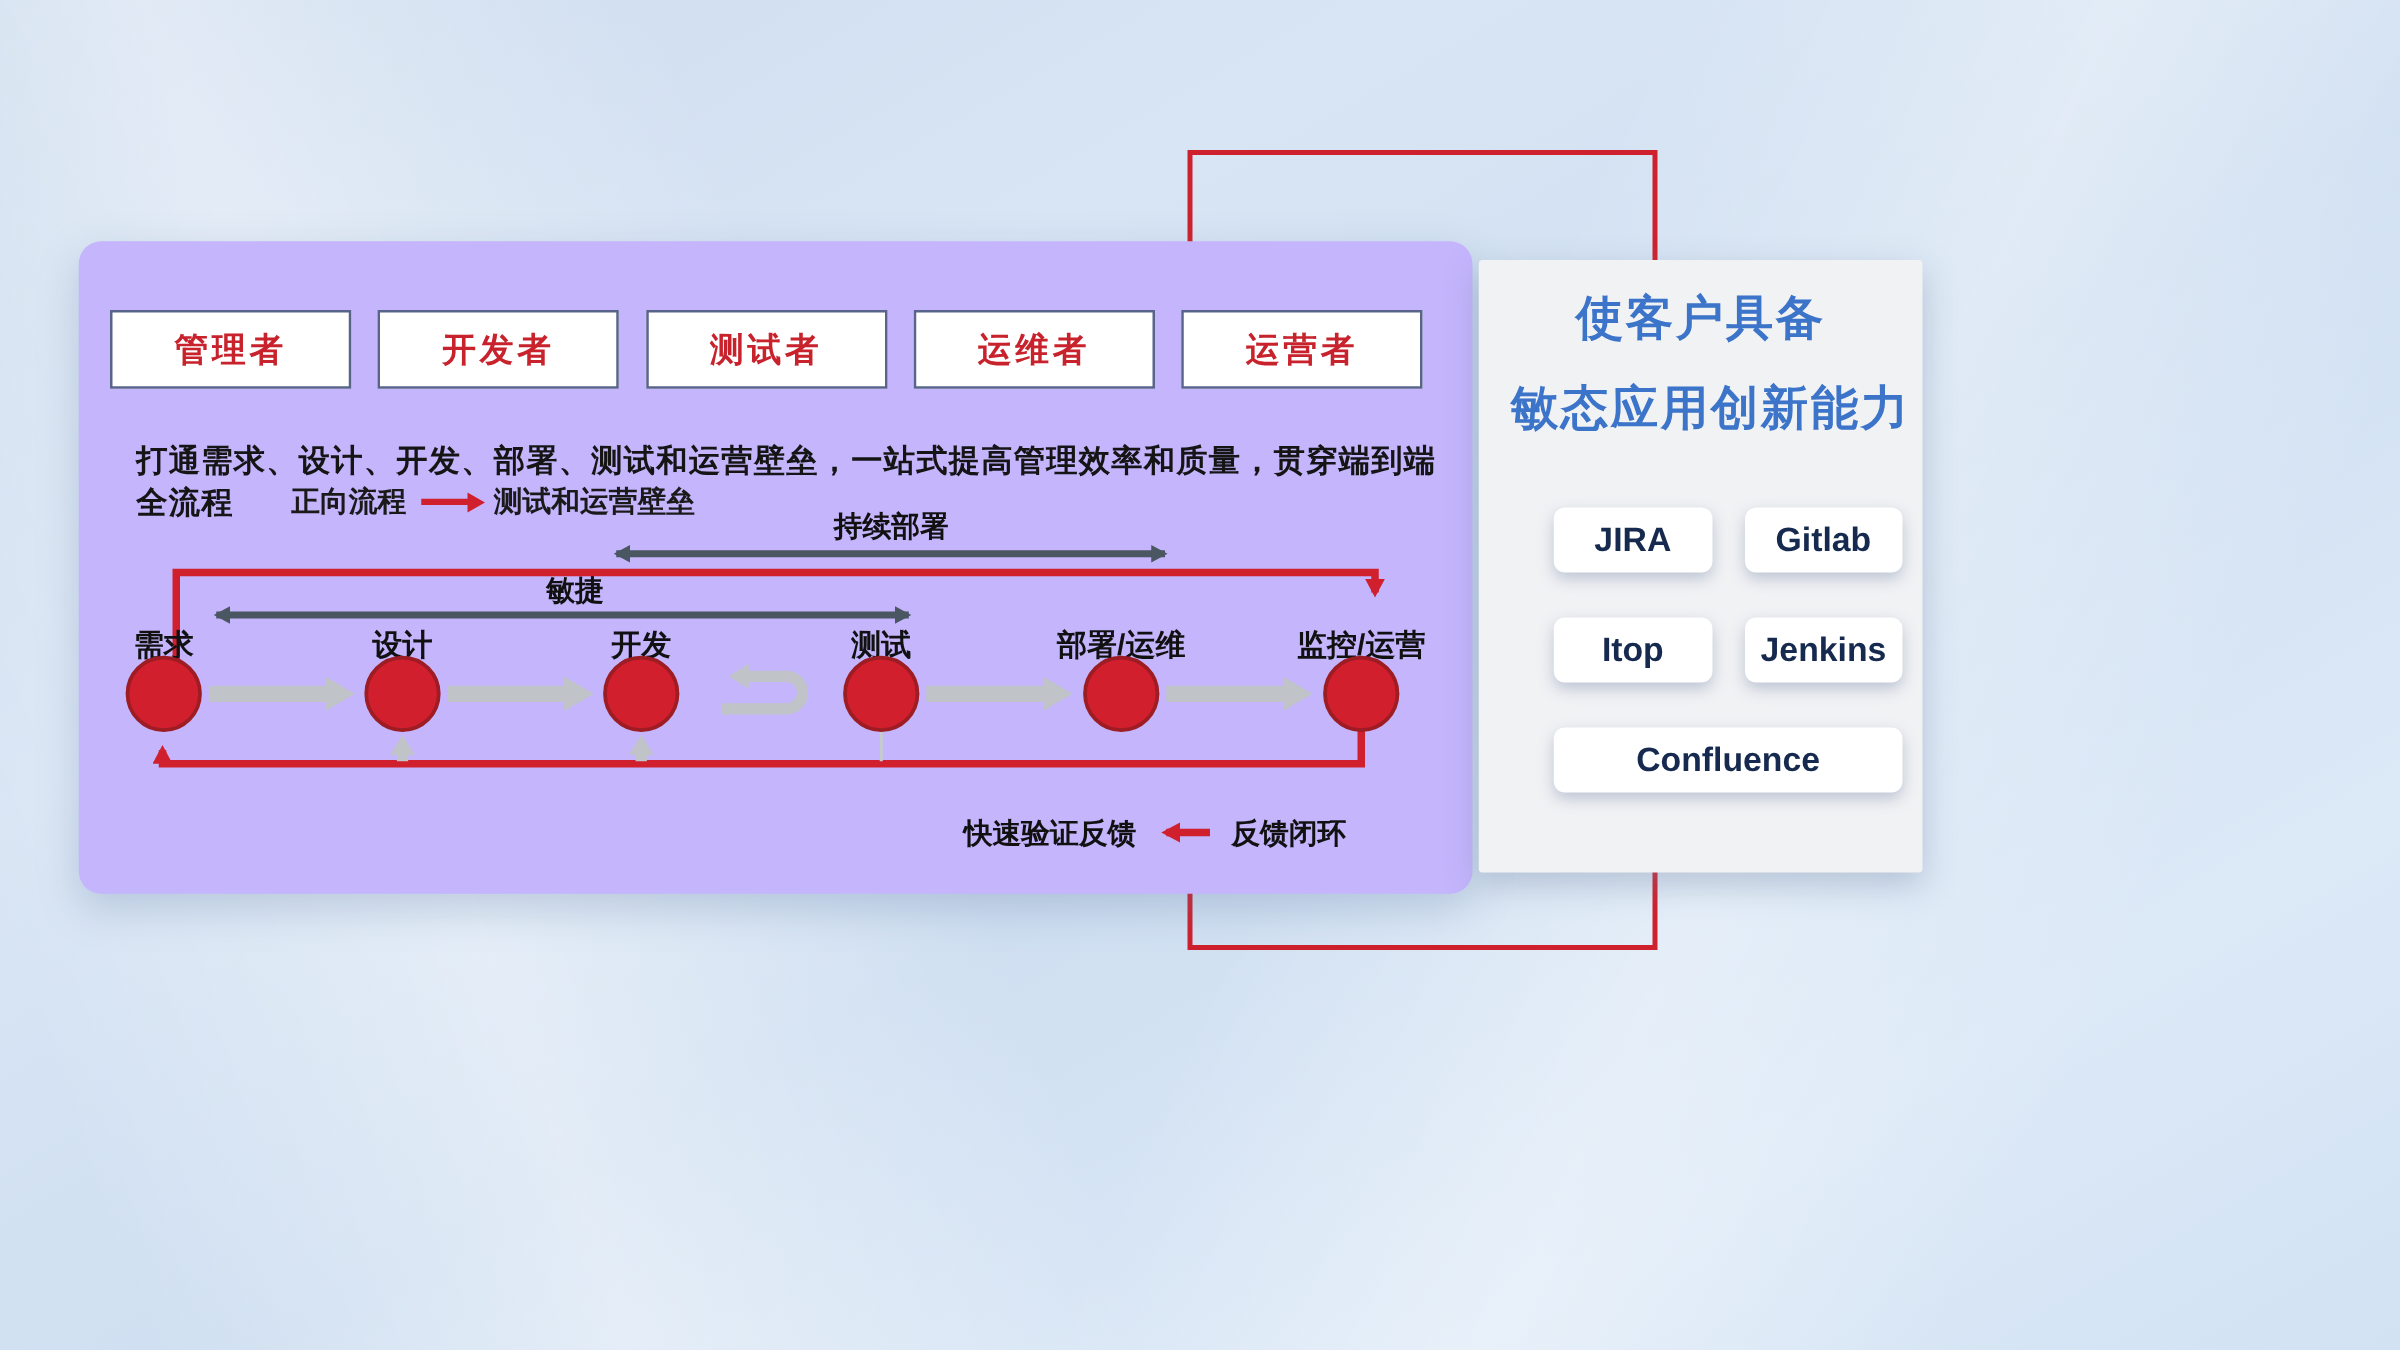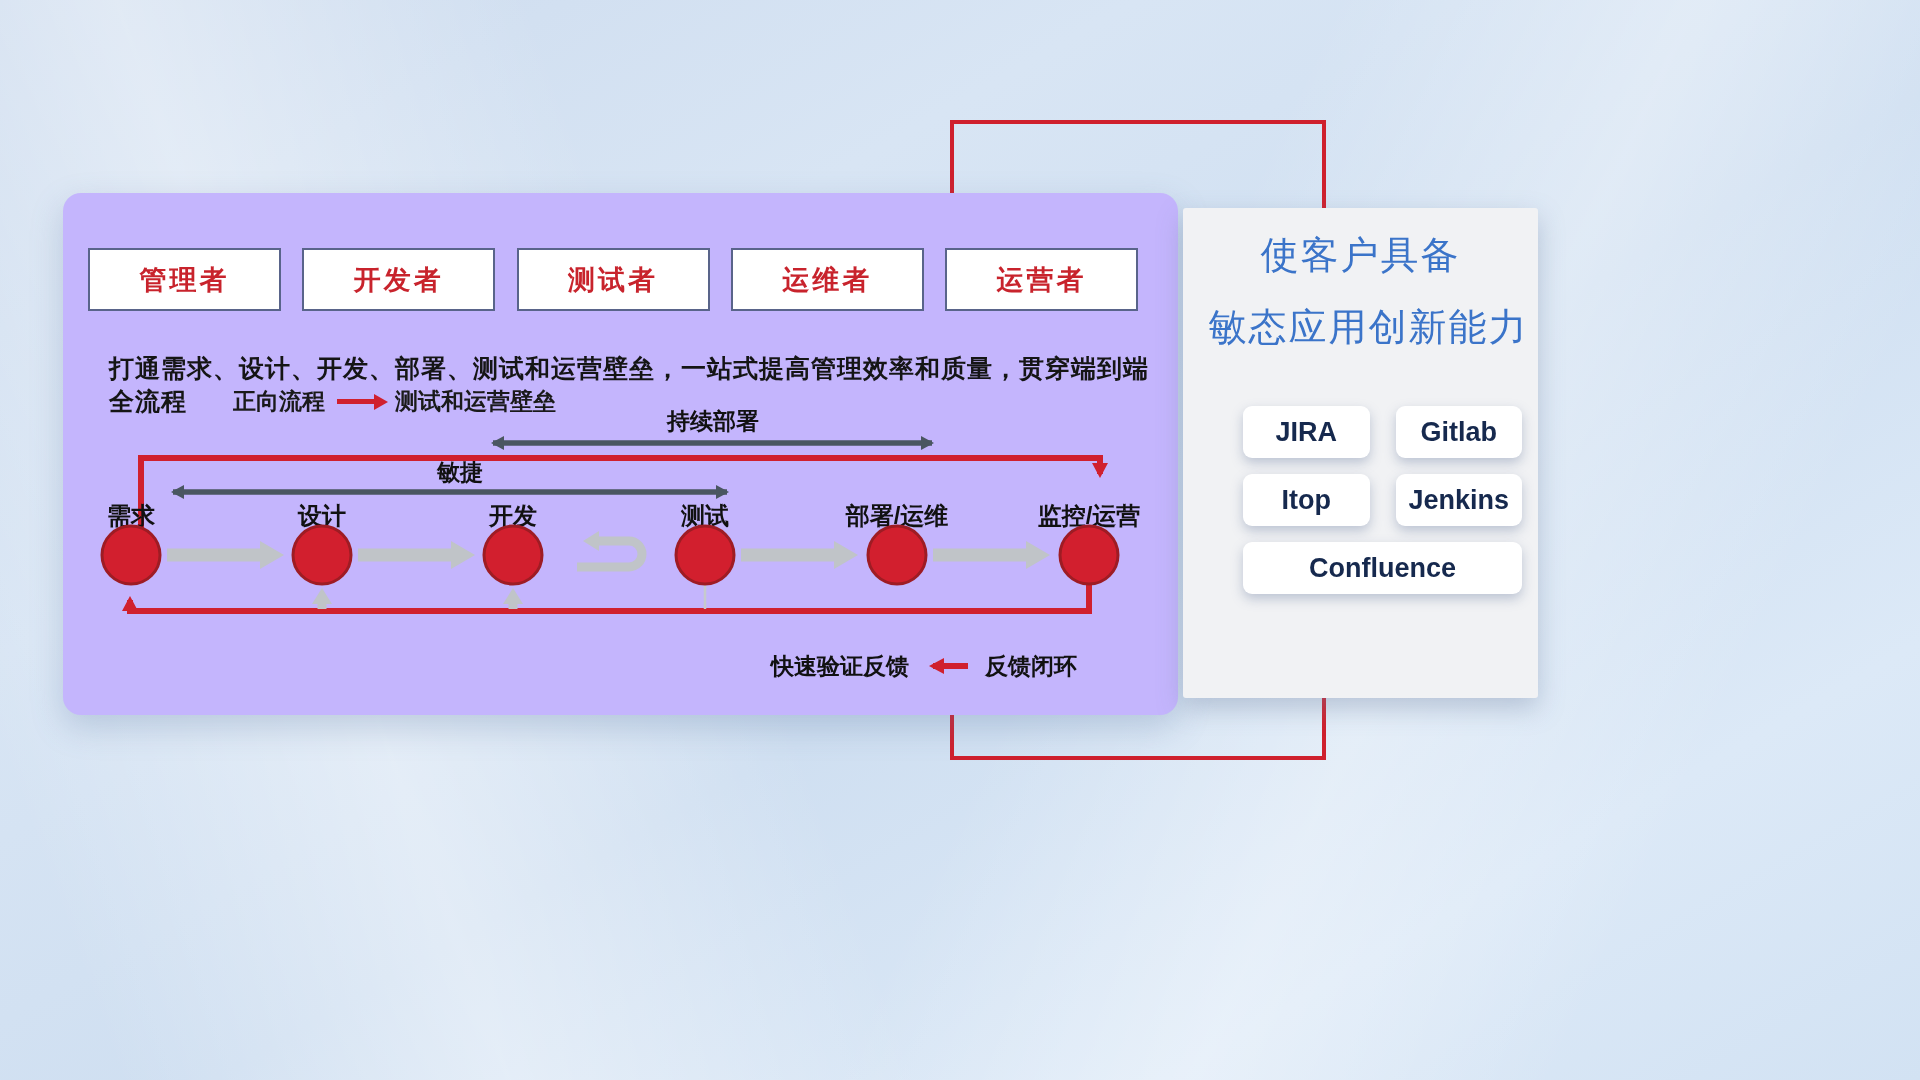--- a/index.html
+++ b/index.html
@@ -60,26 +60,26 @@
   .flow-svg { position:absolute; left:0; top:215px; }
 
   
   .panel {
     position:absolute; left:1183px; top:208px; width:355px; height:490px;
     background:#f1f2f4; z-index:3; border-radius:3px;
     box-shadow:0 10px 26px rgba(110,130,160,.38);
     padding-top:28px;
   }
   .panel-title {
-    text-align:center; color:#3b74c9; font-weight:normal; font-size:38px;
+    text-align:center; color:#3b74c9; font-weight:bold; font-size:38px;
     letter-spacing:2px; line-height:1.0;
   }
   .panel-title + .panel-title { margin-top:34px;padding-left:16px; }
   .tools {
-    display:grid; grid-template-columns:1fr 1fr; gap:16px 26px;
+    display:grid; grid-template-columns:1fr 1fr; gap:36px 26px;
     padding:0 16px; margin-top:60px;margin-left:44px;
   }
   .tool {
     height:52px; background:#ffffff; border-radius:9px;
     display:flex; align-items:center; justify-content:center;
     font-size:27px; font-weight:bold; color:#16294e;
     box-shadow:0 5px 12px rgba(125,140,170,.45);
   }
   .tool.full { grid-column:1 / -1; }
 

